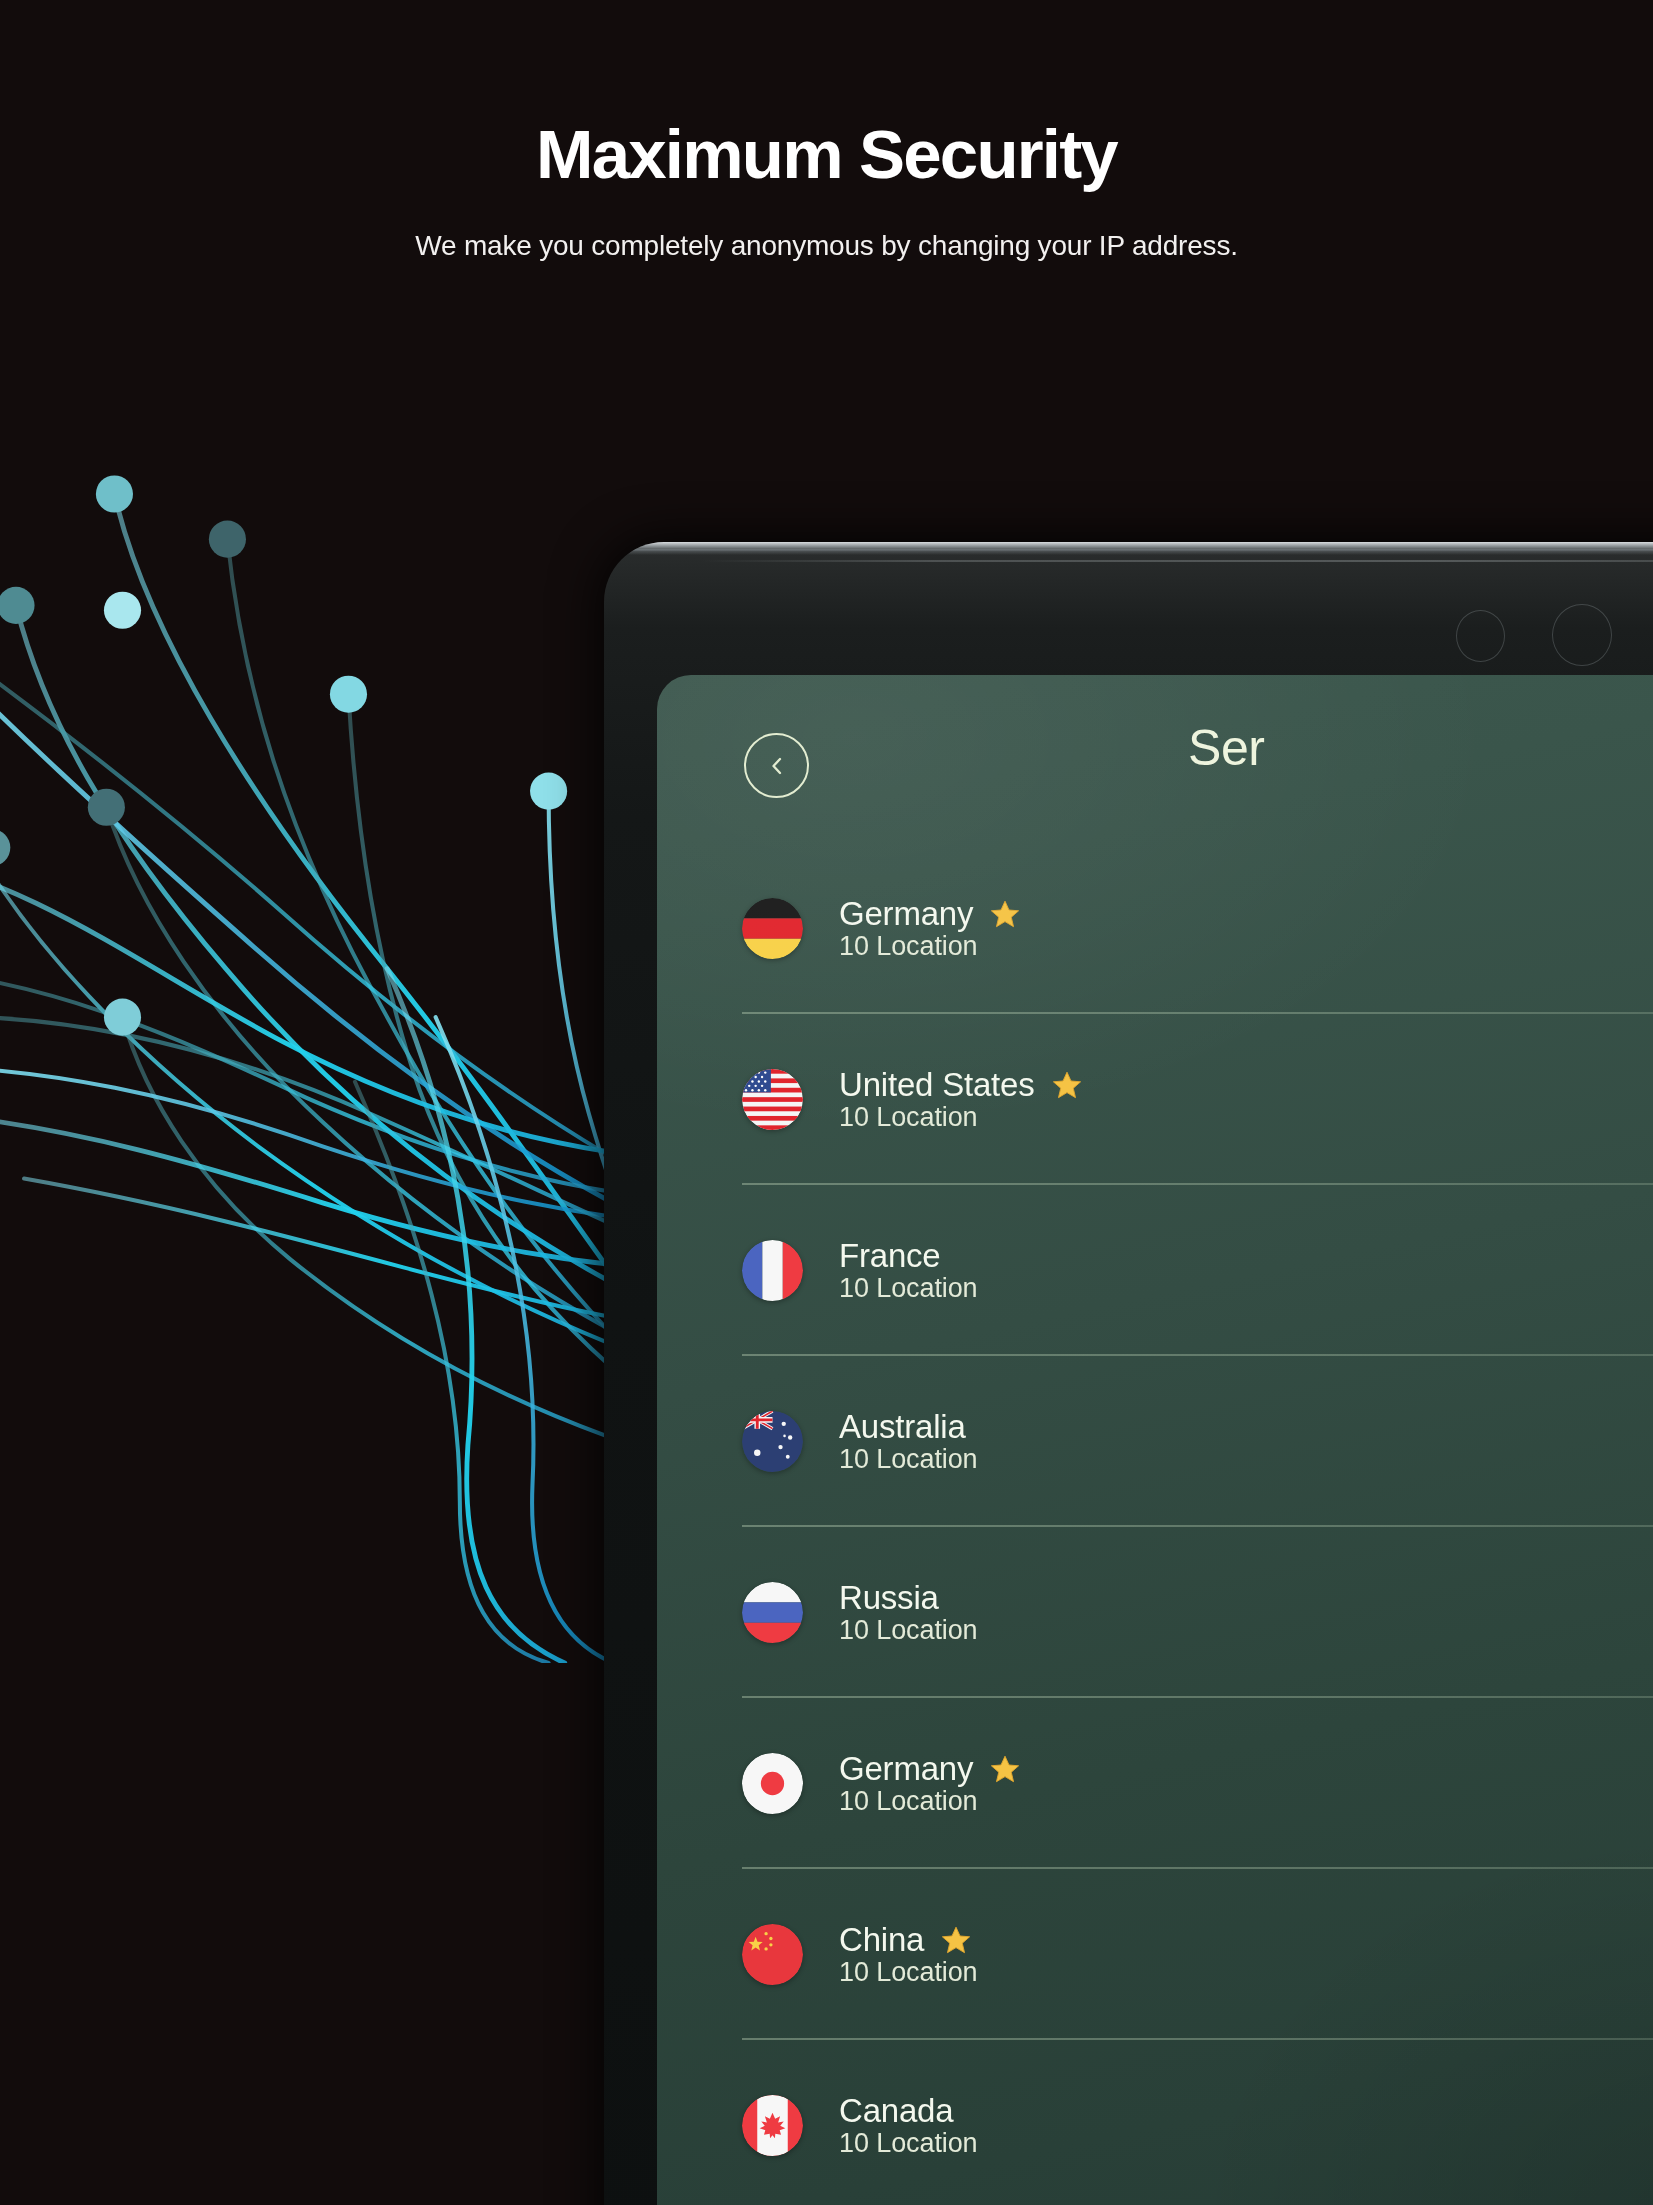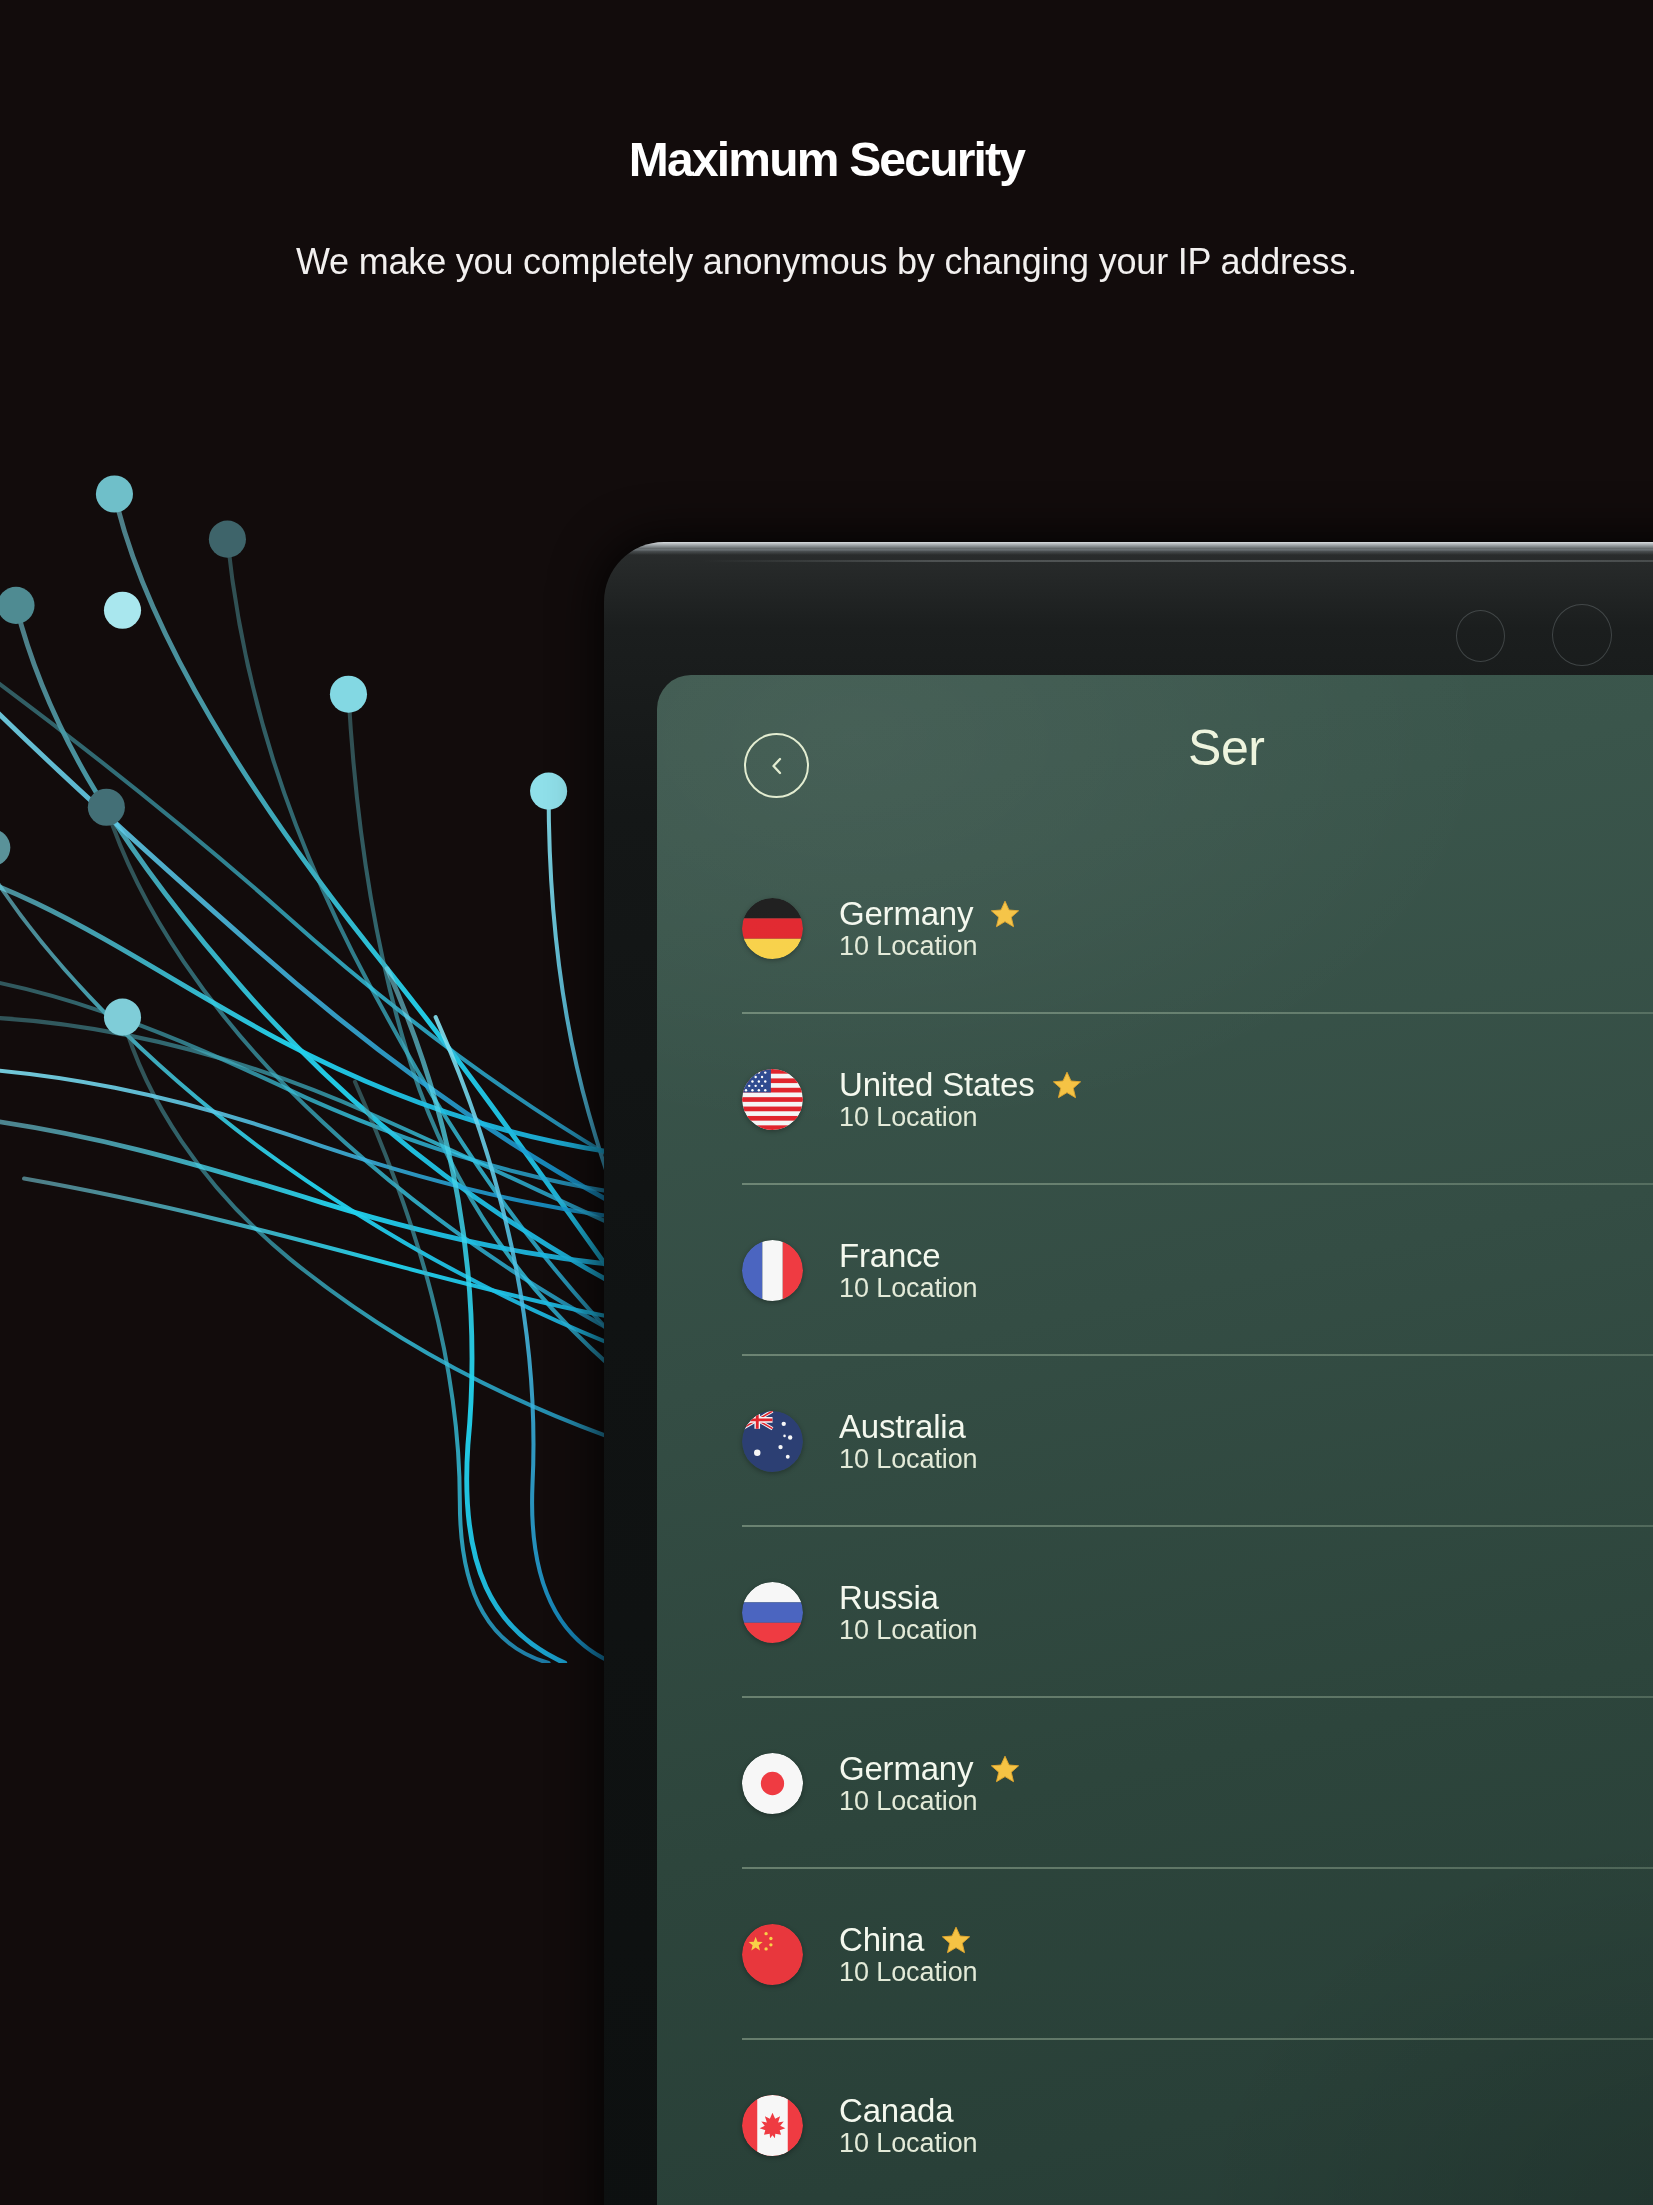--- a/index.html
+++ b/index.html
@@ -10,27 +10,27 @@
     font-family:"Liberation Sans", sans-serif;
     -webkit-font-smoothing:antialiased;
   }
 
   
   #hero{
     position:absolute;top:0;left:0;width:1653px;height:387px;
     text-align:center;z-index:5;
   }
   #hero-title{
-    margin:16px;padding-top:119px;
-    font-size:48px;line-height:1.05;font-weight:700;
+    margin:0;padding-top:119px;
+    font-size:69px;line-height:1.05;font-weight:700;
     letter-spacing:-1.8px;color:#ffffff;
   }
   #hero-sub{
     margin:0;padding-top:34px;
-    font-size:36px;line-height:1.52;font-weight:400;
+    font-size:28px;line-height:1.52;font-weight:400;
     color:#f2f0ef;letter-spacing:-0.2px;
   }
 
   
   #fiber{
     position:absolute;left:-97px;top:452px;
     width:807px;height:1211px;z-index:2;pointer-events:none;
   }
 
   

